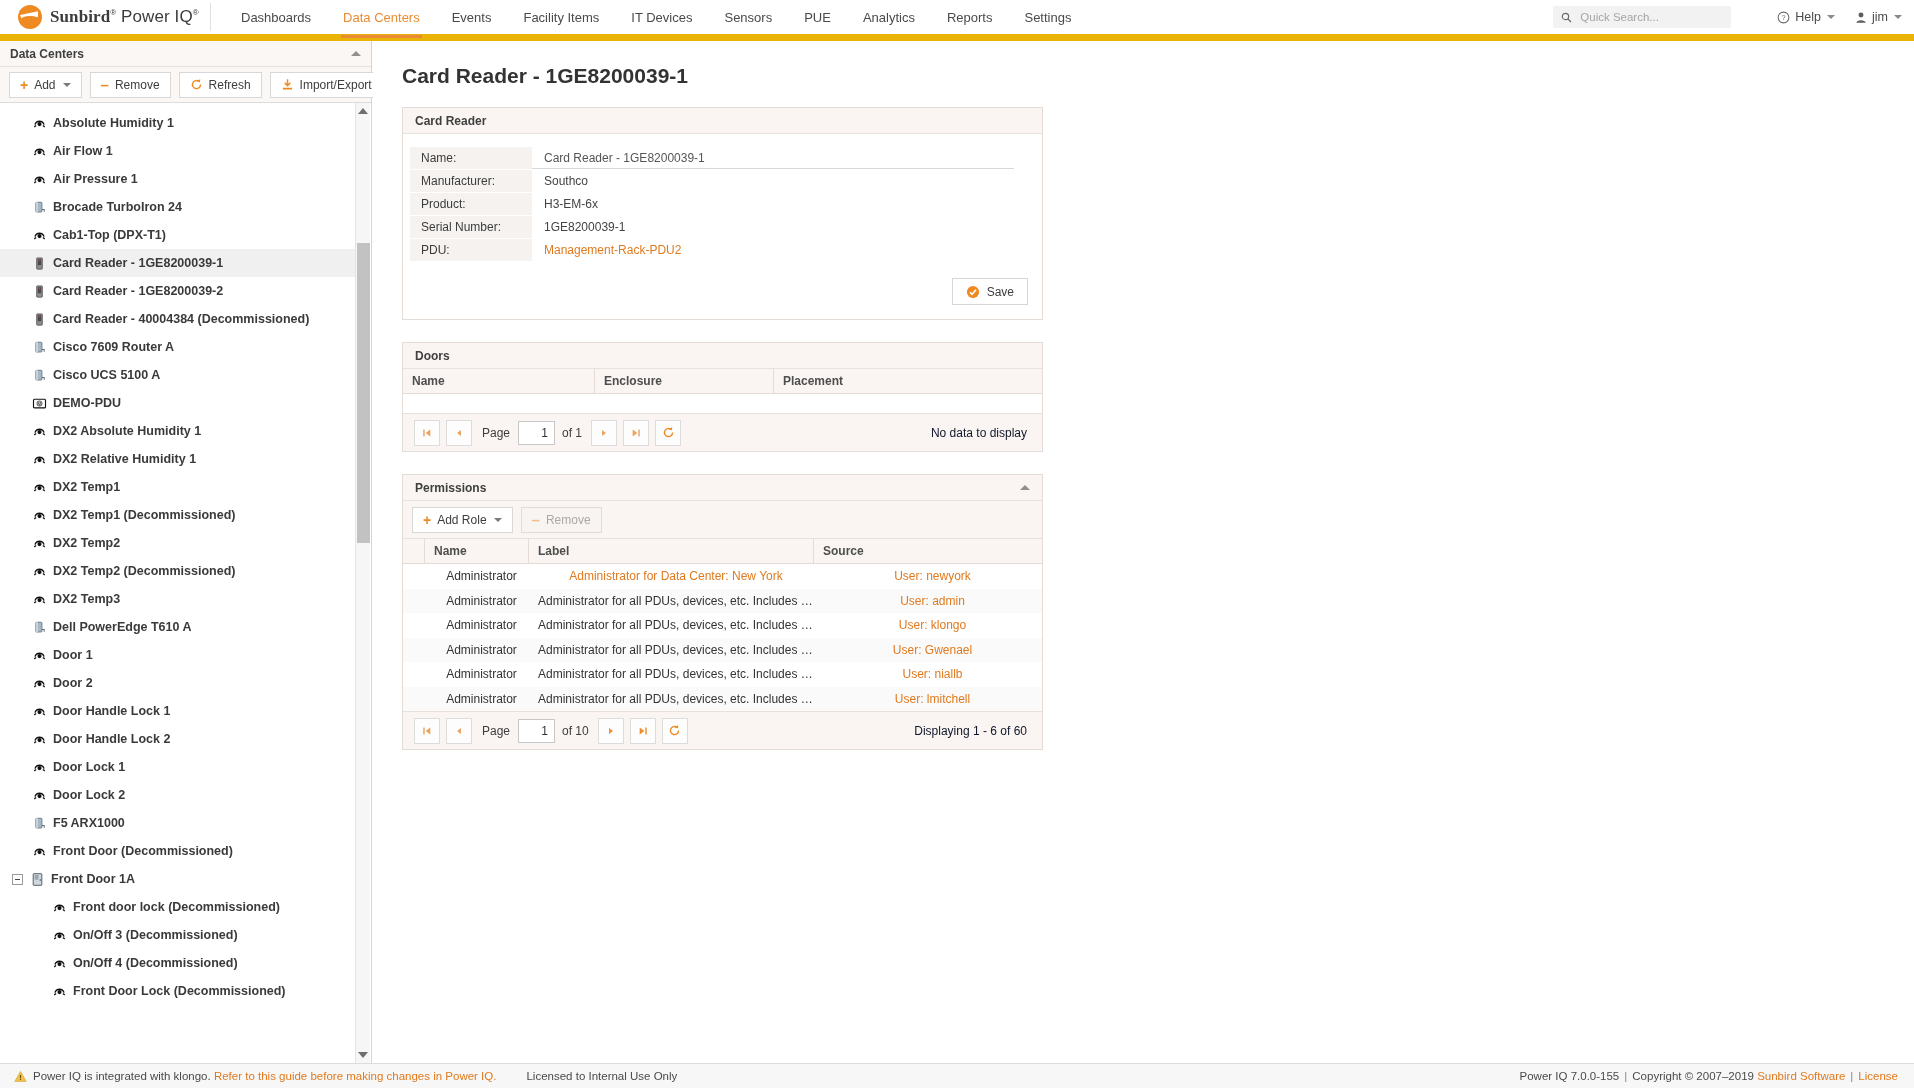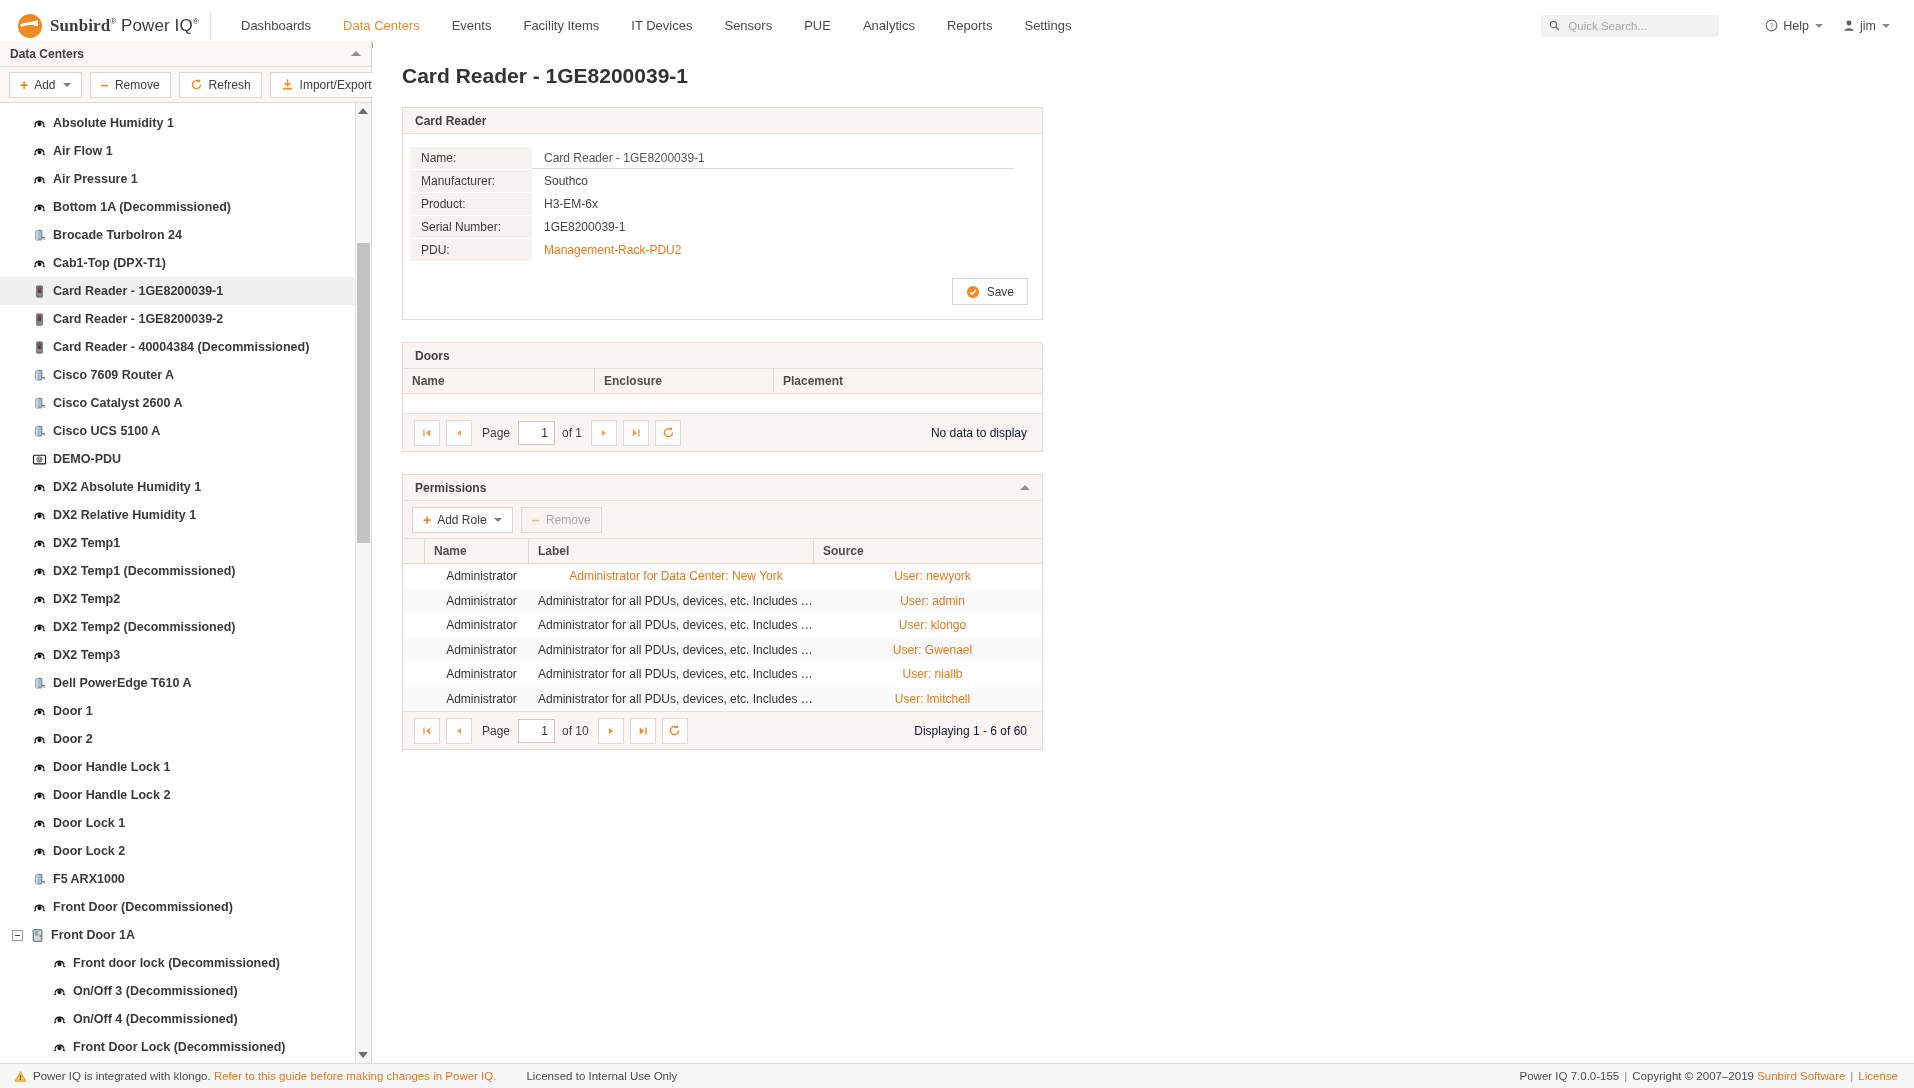--- a/index.html
+++ b/index.html
@@ -9,23 +9,23 @@
     width: 1914px; height: 1088px;
     font-family: "Liberation Sans", sans-serif;
     font-size: 12px;
     color: #333;
     background: #ffffff;
     overflow: hidden;
   }
 
   
   #topbar {
-    position: absolute; top: 7px; left: 0; width: 1914px; height: 41px;
+    position: absolute; top: 0; left: 0; width: 1914px; height: 41px;
     background: #ffffff;
-    border-bottom: 4px solid #eab308;
+    border-bottom: 7px solid #eab308;
     display: flex; align-items: center;
   }
   #brand { display: flex; align-items: center; padding-left: 18px; width: 210px; flex: 0 0 auto; }
   #brand .logo-mark {
     width: 24px; height: 24px; border-radius: 50%;
     background: #ef8a22;
     position: relative; margin-right: 8px; flex: 0 0 auto;
     overflow: hidden;
   }
   #brand .logo-mark::after {
@@ -52,21 +52,21 @@
     display: flex; align-items: center; padding: 0 16px;
     font-size: 13px; color: #4a4a4a; cursor: pointer; position: relative;
     height: 41px; white-space: nowrap;
   }
   .navitem.active { color: #e98b32; }
   .navitem.active::after {
     content: ""; position: absolute; left: 14px; right: 14px; bottom: 0;
     height: 3px; background: #e98b32;
   }
 
-  #topright { display: flex; padding-right: 24px; flex: 0 0 auto; }
+  #topright { display: flex; padding-right: 12px; flex: 0 0 auto; }
   #quicksearch {
     display: flex; align-items: center;
     width: 178px; height: 22px; background: #f2f2f2;
     border-radius: 2px; padding: 0 8px; margin-right: 26px;
   }
   #quicksearch .mag { width: 11px; height: 11px; margin-right: 6px; flex: 0 0 auto; }
   #quicksearch input {
     border: 0; background: transparent; outline: none;
     font-family: "Liberation Sans", sans-serif; font-size: 11.5px;
     color: #555; width: 100%;
@@ -383,30 +383,20 @@
               <path d="M3.2 9.2 A5 5 0 0 1 12.8 9.2" fill="none" stroke="#111" stroke-width="1.5"></path>
               <circle cx="8" cy="8.6" r="2.2" fill="#111"></circle>
               <path d="M2.4 11.6 L4.4 10.2 M13.6 11.6 L11.6 10.2" stroke="#111" stroke-width="1.4" fill="none"></path>
             </svg>
           </span>
           <span class="lbl">Air Pressure 1</span>
         </div>
         <div class="tnode indent-0">
           <span class="ic">
             <svg width="15" height="15" viewBox="0 0 16 16">
-              <path d="M3.2 9.2 A5 5 0 0 1 12.8 9.2" fill="none" stroke="#111" stroke-width="1.5"></path>
-              <circle cx="8" cy="8.6" r="2.2" fill="#111"></circle>
-              <path d="M2.4 11.6 L4.4 10.2 M13.6 11.6 L11.6 10.2" stroke="#111" stroke-width="1.4" fill="none"></path>
-            </svg>
-          </span>
-          <span class="lbl">Bottom 1A (Decommissioned)</span>
-        </div>
-        <div class="tnode indent-0">
-          <span class="ic">
-            <svg width="15" height="15" viewBox="0 0 16 16">
               <rect x="4" y="2.4" width="6.6" height="10.4" rx="1" fill="#a8b8c4" stroke="#5f7383" stroke-width="0.9"></rect>
               <rect x="4" y="2.4" width="2.4" height="10.4" fill="#c6d3dc"></rect>
               <path d="M10.6 10.2 L13 10.2 L13 12.6" fill="none" stroke="#5f7383" stroke-width="1.1"></path>
             </svg>
           </span>
           <span class="lbl">Brocade TurboIron 24</span>
         </div>
         <div class="tnode indent-0">
           <span class="ic">
             <svg width="15" height="15" viewBox="0 0 16 16">
@@ -449,30 +439,20 @@
         </div>
         <div class="tnode indent-0">
           <span class="ic">
             <svg width="15" height="15" viewBox="0 0 16 16">
               <rect x="4" y="2.4" width="6.6" height="10.4" rx="1" fill="#a8b8c4" stroke="#5f7383" stroke-width="0.9"></rect>
               <rect x="4" y="2.4" width="2.4" height="10.4" fill="#c6d3dc"></rect>
               <path d="M10.6 10.2 L13 10.2 L13 12.6" fill="none" stroke="#5f7383" stroke-width="1.1"></path>
             </svg>
           </span>
           <span class="lbl">Cisco 7609 Router A</span>
-        </div>
-        <div class="tnode indent-0">
-          <span class="ic">
-            <svg width="15" height="15" viewBox="0 0 16 16">
-              <rect x="4" y="2.4" width="6.6" height="10.4" rx="1" fill="#a8b8c4" stroke="#5f7383" stroke-width="0.9"></rect>
-              <rect x="4" y="2.4" width="2.4" height="10.4" fill="#c6d3dc"></rect>
-              <path d="M10.6 10.2 L13 10.2 L13 12.6" fill="none" stroke="#5f7383" stroke-width="1.1"></path>
-            </svg>
-          </span>
-          <span class="lbl">Cisco Catalyst 2600 A</span>
         </div>
         <div class="tnode indent-0">
           <span class="ic">
             <svg width="15" height="15" viewBox="0 0 16 16">
               <rect x="4" y="2.4" width="6.6" height="10.4" rx="1" fill="#a8b8c4" stroke="#5f7383" stroke-width="0.9"></rect>
               <rect x="4" y="2.4" width="2.4" height="10.4" fill="#c6d3dc"></rect>
               <path d="M10.6 10.2 L13 10.2 L13 12.6" fill="none" stroke="#5f7383" stroke-width="1.1"></path>
             </svg>
           </span>
           <span class="lbl">Cisco UCS 5100 A</span>

